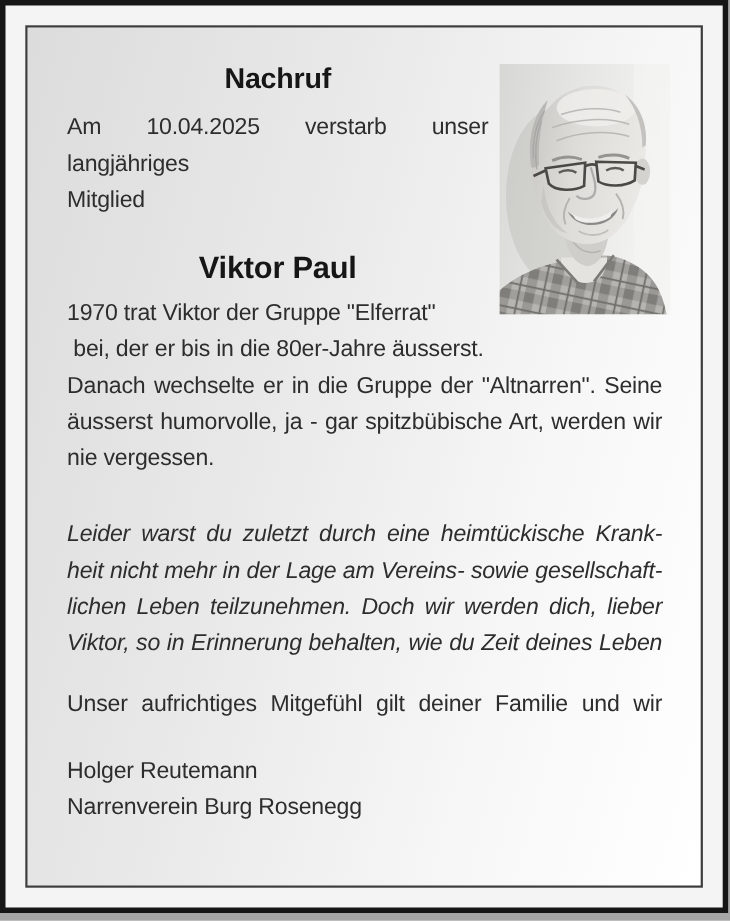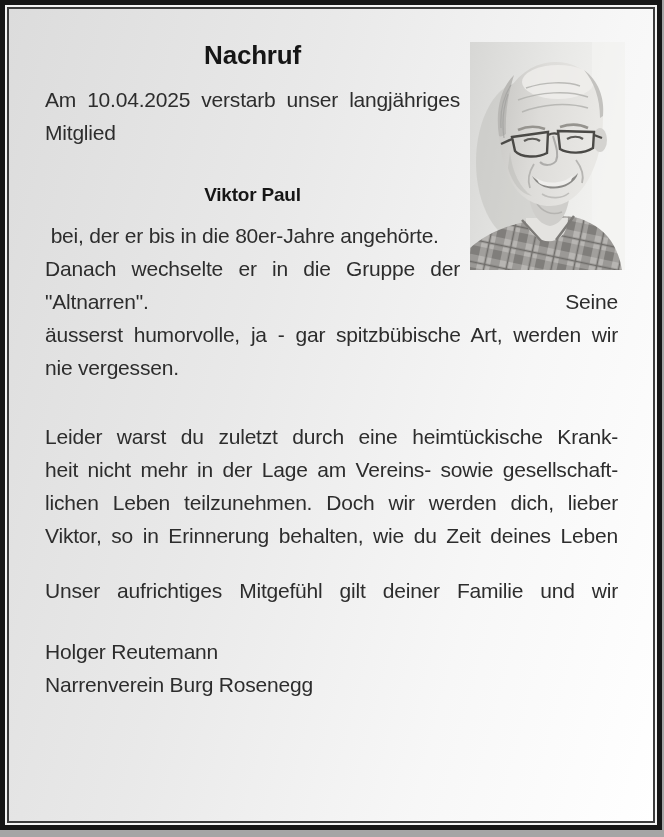--- a/index.html
+++ b/index.html
@@ -10,21 +10,21 @@
     position: relative;
     overflow: hidden;
   }
   .frame {
     position: absolute;
     left: 0; top: 0;
     width: 662px; height: 830px;
     box-sizing: border-box;
     border: 5px solid #161616;
     background: #f4f4f4;
-    padding: 2px;
+    padding: 18px;
   }
   .inner {
     box-sizing: border-box;
     width: 100%; height: 100%;
     border: 2px solid #3d3d3d;
     background: linear-gradient(105deg, #dcdcdc 0%, #e9e9e9 38%, #f7f7f7 72%, #ffffff 100%);
     padding: 30px 35px 0 36px;
     overflow: hidden;
   }
   .photo {
@@ -37,30 +37,30 @@
     margin: 0;
     font-size: 26px;
     line-height: 33px;
     font-weight: 700;
     color: #161616;
     text-align: center;
     letter-spacing: -0.2px;
   }
   .name {
     margin: 26px 0 4px 0;
-    font-size: 19px;
+    font-size: 28px;
     line-height: 40px;
     font-weight: 700;
     color: #161616;
     text-align: center;
     letter-spacing: -0.2px;
   }
   .para { margin: 0; }
   .intro { margin-top: 11px; }
-  .p2 { margin-top: 36px; }
+  .p2 { margin-top: 36px; font-style: italic; }
   .p3 { margin-top: 22px; }
   .sig { margin-top: 28px; }
   .ln {
     font-size: 21px;
     line-height: 33px;
     color: #2d2d2d;
     letter-spacing: -0.2px;
     white-space: pre-wrap;
   }
   .ln.j {
@@ -132,21 +132,22 @@
     <h1 class="title">Nachruf</h1>
 
     <div class="para intro">
       <div class="ln j">Am 10.04.2025 verstarb unser langjähriges</div>
       <div class="ln">Mitglied</div>
     </div>
 
     <h2 class="name">Viktor Paul</h2>
 
     <div class="para p1">
-      <div class="ln"> bei, der er bis in die 80er-Jahre angehörte.</div>
+      <div class="ln">1970 trat Viktor der Gruppe "Elferrat"</div>
+      <div class="ln"> bei, der er bis in die 80er-Jahre äusserst.</div>
       <div class="ln j">Danach wechselte er in die Gruppe der "Altnarren". Seine</div>
       <div class="ln j">äusserst humorvolle, ja - gar spitzbübische Art, werden wir</div>
       <div class="ln">nie vergessen.</div>
     </div>
 
     <div class="para p2">
       <div class="ln j">Leider warst du zuletzt durch eine heimtückische Krank-</div>
       <div class="ln j">heit nicht mehr in der Lage am Vereins- sowie gesellschaft-</div>
       <div class="ln j">lichen Leben teilzunehmen. Doch wir werden dich, lieber</div>
       <div class="ln j">Viktor, so in Erinnerung behalten, wie du Zeit deines Leben</div>

